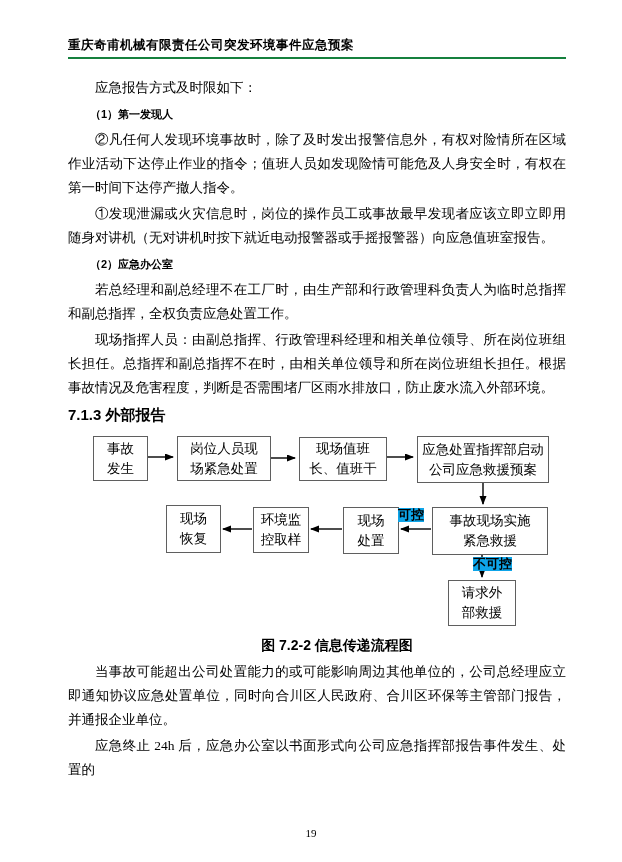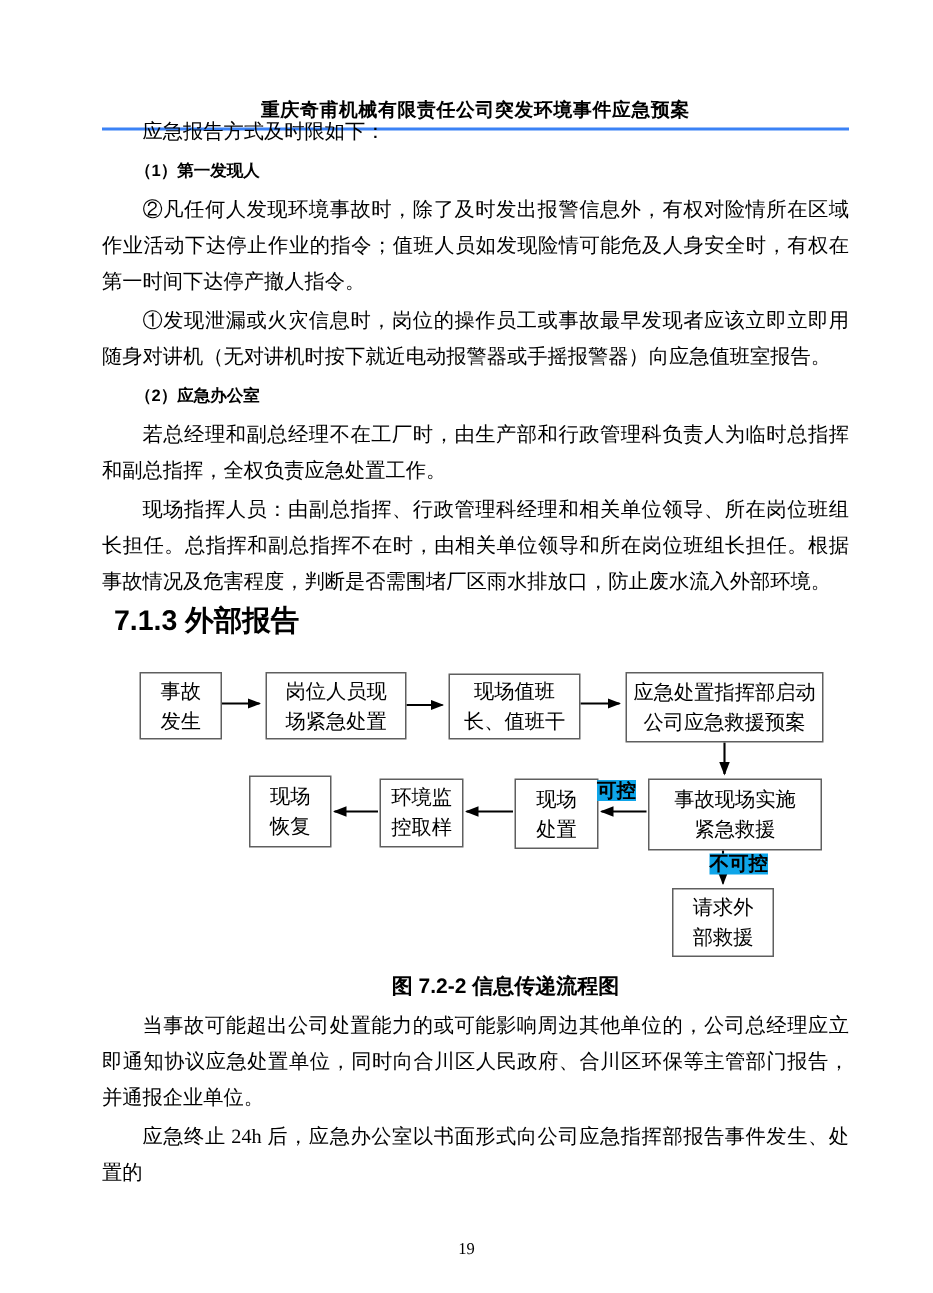--- a/index.html
+++ b/index.html
@@ -5,50 +5,49 @@
   html,body{margin:0;padding:0;background:#e8e8e8;}
   .page{
     position:relative;
     width:622px;height:862px;
     background:#ffffff;
     font-family:"Liberation Serif","DejaVu Serif",serif;
     color:#000;
     overflow:hidden;
   }
   .header{
-    position:absolute;top:66px;left:68px;width:498px;
-    text-align:center;
+    position:absolute;top:38px;left:68px;width:498px;
     font-size:12.5px;line-height:15px;font-weight:bold;
     letter-spacing:0.5px;
     padding-bottom:4px;
-    border-bottom:2px solid #3b82f6;
+    border-bottom:2px solid #15803d;
   }
   .content{
     position:absolute;top:76px;left:68px;width:498px;
     font-size:13.5px;line-height:24px;
     text-align:justify;
   }
   .body-p{margin:0 0 2px 0;text-indent:2em;}
   .sub-h{
     margin:0 0 2px 0;text-indent:2em;
     font-weight:bold;
     font-family:"Liberation Sans","DejaVu Sans",sans-serif;
     font-size:11px;
   }
   .section-h{
-    margin:4px 0 8px 8px;
+    margin:4px 0 8px 0;
     font-weight:bold;
-    font-size:19px;line-height:22px;
+    font-size:15px;line-height:22px;
     font-family:"Liberation Sans","DejaVu Sans",sans-serif;
     text-indent:0;
   }
   .flowchart{
     position:relative;
     width:498px;height:195px;
-    margin-top:22px;
+    margin-top:10px;
     font-family:"Liberation Serif","DejaVu Serif",serif;
   }
   .fc-svg{position:absolute;left:0;top:0;}
   .fnode{
     position:absolute;
     border:1px solid #5f5f5f;
     background:#fff;
     display:flex;align-items:center;justify-content:center;
     text-align:center;
     white-space:pre-line;

